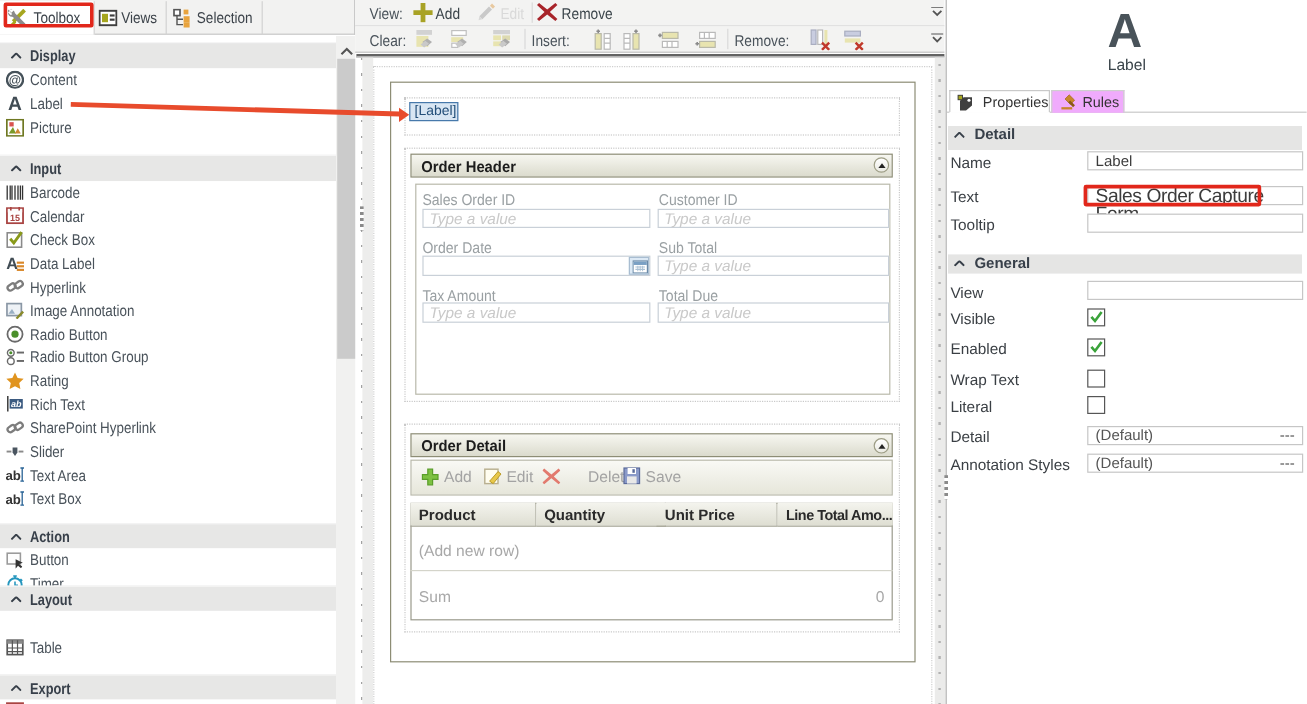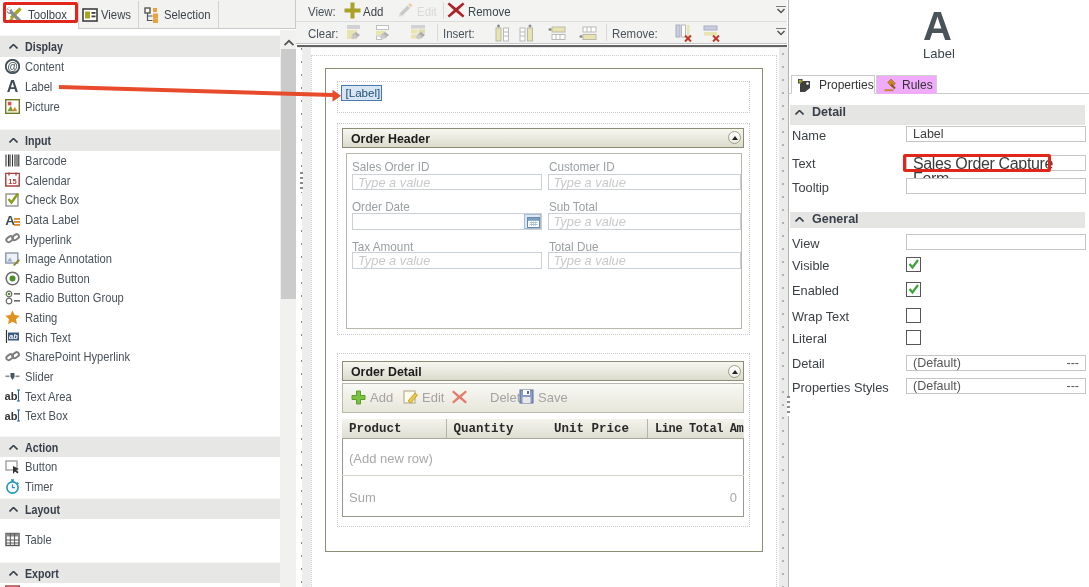--- a/index.html
+++ b/index.html
@@ -50,21 +50,21 @@
 
   #ohhead { left:342px; top:128px; width:402px; }
   #ohbody { left:346px; top:153px; width:396px; height:176px; border:1px solid #b9b9ab; background:#fff; }
   .flabel { position:absolute; font-size:13px; color:#9aa0a3; transform:scaleX(0.9); transform-origin:0 50%; }
   .finput { position:absolute; height:16.5px; border:1px solid #c9d0d8; background:#fff; font-style:italic; color:#c9c9c9; font-size:12.8px; line-height:15px; padding-left:5px; }
 
   #odhead { left:342px; top:361px; width:402px; }
   #odtool { left:342px; top:383px; width:402px; height:30px; border:1px solid #b9b9ab; background:linear-gradient(#f9f9f5,#e6e6da); }
   .tbtn { position:absolute; top:7px; font-size:13px; color:#a3a3a3; }
   #odtable { left:342px; top:419px; width:402px; height:98px; border:1px solid #9a9a8c; background:#fff; }
-  .thcell { position:absolute; top:0; height:20px; background:linear-gradient(#f4f4ee,#deded2); border-right:1px solid #b5b5a7; border-bottom:1px solid #a8a89a; font-size:12.5px; font-weight:bold; color:#2a2a2a; line-height:20px; padding-left:7px; white-space:nowrap; overflow:hidden;font-family:Liberation Mono, monospace; }
+  .thcell { position:absolute; top:0; height:20px; background:linear-gradient(#f4f4ee,#deded2); border-right:1px solid #b5b5a7; border-bottom:1px solid #a8a89a; font-size:12.5px; font-weight:bold; color:#2a2a2a; line-height:20px; padding-left:7px; white-space:nowrap; overflow:hidden; }
   .rlabel { position:absolute; left:792px; font-size:12.8px; color:#3a3f44; }
   .rinput { position:absolute; left:906px; width:180px; height:16px; border:1px solid #c6c6c6; background:#fff; font-size:12.5px; color:#3c3c3c; line-height:15px; padding-left:6px; }
   .rsect { position:absolute; left:790px; width:295px; height:15px; background:#e5e5e4; font-weight:bold; font-size:12.5px; color:#38404a; line-height:15px; }
   .rsect .chev { position:absolute; left:5px; top:5px; width:9px; height:5px; }
   .rsect span { position:absolute; left:22px; }
   .cbox { position:absolute; left:906px; width:15px; height:15px; border:1px solid #565656; background:#fff; }
   .rtab { position:absolute; top:75px; height:19px; font-size:12px; color:#333; line-height:19px; }
 
   .redbox { position:absolute; border:3px solid #e1271b; border-radius:2px; }
 </style>
@@ -264,21 +264,21 @@
     </div>
 <div class="item" style="top:477px">
       <svg width="15" height="15" viewBox="0 0 15 15">
         <circle cx="7.5" cy="8.5" r="5.6" fill="#fff" stroke="#2596be" stroke-width="1.6"></circle>
         <path d="M6 1 h3 M7.5 1 v2 M12 3.5 l1.5 1.5" stroke="#2596be" stroke-width="1.4"></path>
         <path d="M7.5 5.5 v3.2 h2.5" stroke="#2596be" stroke-width="1.3" fill="none"></path>
       </svg>
       <span>Timer</span>
     </div>
 
-<div class="sect" style="top:498px;height:21px">
+<div class="sect" style="top:488px;height:21px">
       <svg class="chev" viewBox="0 0 9 5">
         <path d="M0.5 4.5 L4.5 0.5 L8.5 4.5" stroke="#38404a" stroke-width="1.6" fill="none"></path>
       </svg>
       <span>Layout</span>
     </div>
 <div class="item" style="top:530px">
       <svg width="15" height="15" viewBox="0 0 15 15">
         <rect x="1" y="1.5" width="13" height="12" fill="#fff" stroke="#555" stroke-width="1.4"></rect>
         <rect x="1" y="1.5" width="13" height="3" fill="#8a8a8a"></rect>
         <path d="M1 8 h13 M1 11 h13 M5.3 1.5 v12 M9.6 1.5 v12" stroke="#555" stroke-width="1"></path>
@@ -531,21 +531,21 @@
       <svg width="13" height="13" viewBox="0 0 13 13" style="position:absolute;left:0;top:0">
         <path d="M2.5 6 L5.5 9.5 L11 2" stroke="#3aa33a" stroke-width="2.2" fill="none"></path>
       </svg>
     </div>
   <div class="rlabel" style="top:309px">Wrap Text</div>
   <div class="cbox" style="top:308px"></div>
   <div class="rlabel" style="top:331px">Literal</div>
   <div class="cbox" style="top:330px"></div>
   <div class="rlabel" style="top:356px">Detail</div>
   <div class="rinput" style="top:354.7px;color:#555">(Default)<span style="position:absolute;right:6px;color:#555">---</span></div>
-  <div class="rlabel" style="top:380px">Properties Styles</div>
+  <div class="rlabel" style="top:380px">Annotation Styles</div>
   <div class="rinput" style="top:378.3px;color:#555">(Default)<span style="position:absolute;right:6px;color:#555">---</span></div>
 </div>
 
 <svg class="abs" style="left:0;top:0;width:1089px;height:587px;pointer-events:none" viewBox="0 0 1089 587">
   <line x1="59" y1="87" x2="333" y2="95" stroke="#e84b2c" stroke-width="4"></line>
   <polygon points="332.5,89.7 341,95.7 332.5,101.7" fill="#e84b2c"></polygon>
 </svg>
 <div class="redbox" style="left:3px;top:2px;width:75px;height:21px"></div>
 <div class="redbox" style="left:903px;top:154px;width:148px;height:18px"></div>
 

